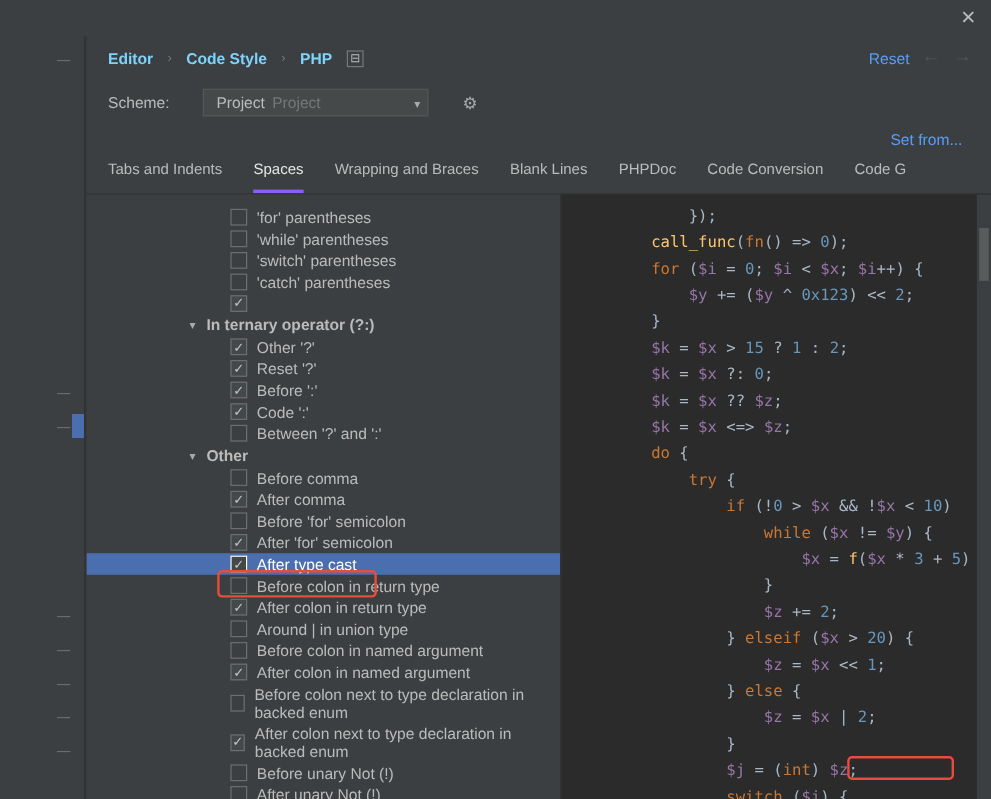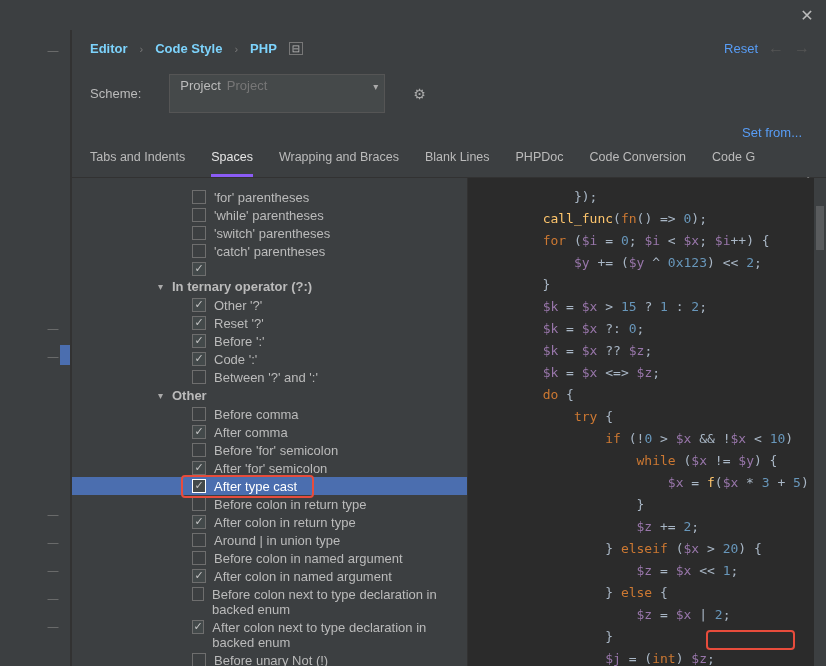--- a/index.html
+++ b/index.html
@@ -8,34 +8,34 @@
 .close { width:14px; height:14px; display:flex; align-items:center; justify-content:center; font-size:16px; color:#bbb; }
 .main { display:flex; height:636px; }
 .left { width:72px; border-right:1px solid #323232; }
 .right { flex:1; display:flex; flex-direction:column; position:relative; }
 .crumb { padding:11px 18px 10px; display:flex; align-items:center; gap:12px; }
 .crumb .sep { color:#777; font-size:11px; }
 .crumb b { color:#7dd3fc; font-weight:600; }
 .reset { position:absolute; right:68px; top:11px; color:#589df6;margin-left:26px; }
 .nav-arrows { position:absolute; right:16px; top:9px; color:#555; font-size:16px; display:flex; gap:10px; }
 .scheme { padding:8px 18px 6px; display:flex; align-items:center; gap:28px; }
-.dropdown { border:1px solid #555; background:#45494a; padding:3px 26px 19px 10px; width:216px; position:relative; }
+.dropdown { border:1px solid #555; background:#45494a; padding:3px 26px 3px 10px; width:188px; position:relative; }
 .dropdown .hint { color:#777; margin-left:6px; }
 .dropdown .arrow { position:absolute; right:6px; top:6px; font-size:10px; color:#aaa; }
 .gear { color:#aaa; font-size:14px; }
 .setfrom { text-align:right; padding:6px 24px 10px 0; color:#589df6; }
 .tabs { display:flex; gap:26px; padding:0 18px; border-bottom:1px solid #323232; height:28px; font-size:12.5px; color:#bbb; overflow:hidden; white-space:nowrap; }
 .tab { padding-bottom:7px; }
 .tab.active { border-bottom:3px solid #8b5cf6; color:#e5e5e5; }
 .tab-arrow { position:absolute; right:10px; top:144px; color:#aaa; font-size:11px; }
 .content { display:flex; flex:1; min-height:0; }
 .settings { width:395px; overflow:hidden; font-size:13px; padding-top:10px; }
 .group { padding:2px 0 2px 100px; display:flex; align-items:center; gap:2px; position:relative; }
 .group .exp { position:absolute; left:86px; color:#aaa; font-size:10px; }
-.item { padding:1.5px 0 1.5px 120px; display:flex; align-items:flex-start; gap:8px; }
+.item { padding:1.5px 0 1.5px 120px; display:flex; align-items:center; gap:8px; }
 .chk { width:14px; height:14px; border:1px solid #6e6e6e; display:flex; align-items:center; justify-content:center; font-size:11px; }
 .chk.on { background:#43494a; color:#c5c5c5; }
 .item.sel { background:#4b6eaf; color:#fff; }
 .item.sel .chk { border-color:#fff; }
 .hl { position:absolute; border:2px solid #e74c3c; border-radius:4px; pointer-events:none; }
 .editor { flex:1; background:#2b2b2b; font-family:Consolas,monospace; font-size:13px; padding:8px 0 8px 12px; line-height:22px; white-space:pre; overflow:hidden; color:#a9b7c6; position:relative; border-left:1px solid #323232; }
 .k { color:#cc7832; } .n { color:#6897bb; } .v { color:#9876aa; } .f { color:#ffc66d; }
 .leftstrip { width:60px; }
 .leftbar { width:11px; border-right:1px solid #323232; }
 .leftsel { background:#4b6eaf; height:20px; margin-top:315px; }

